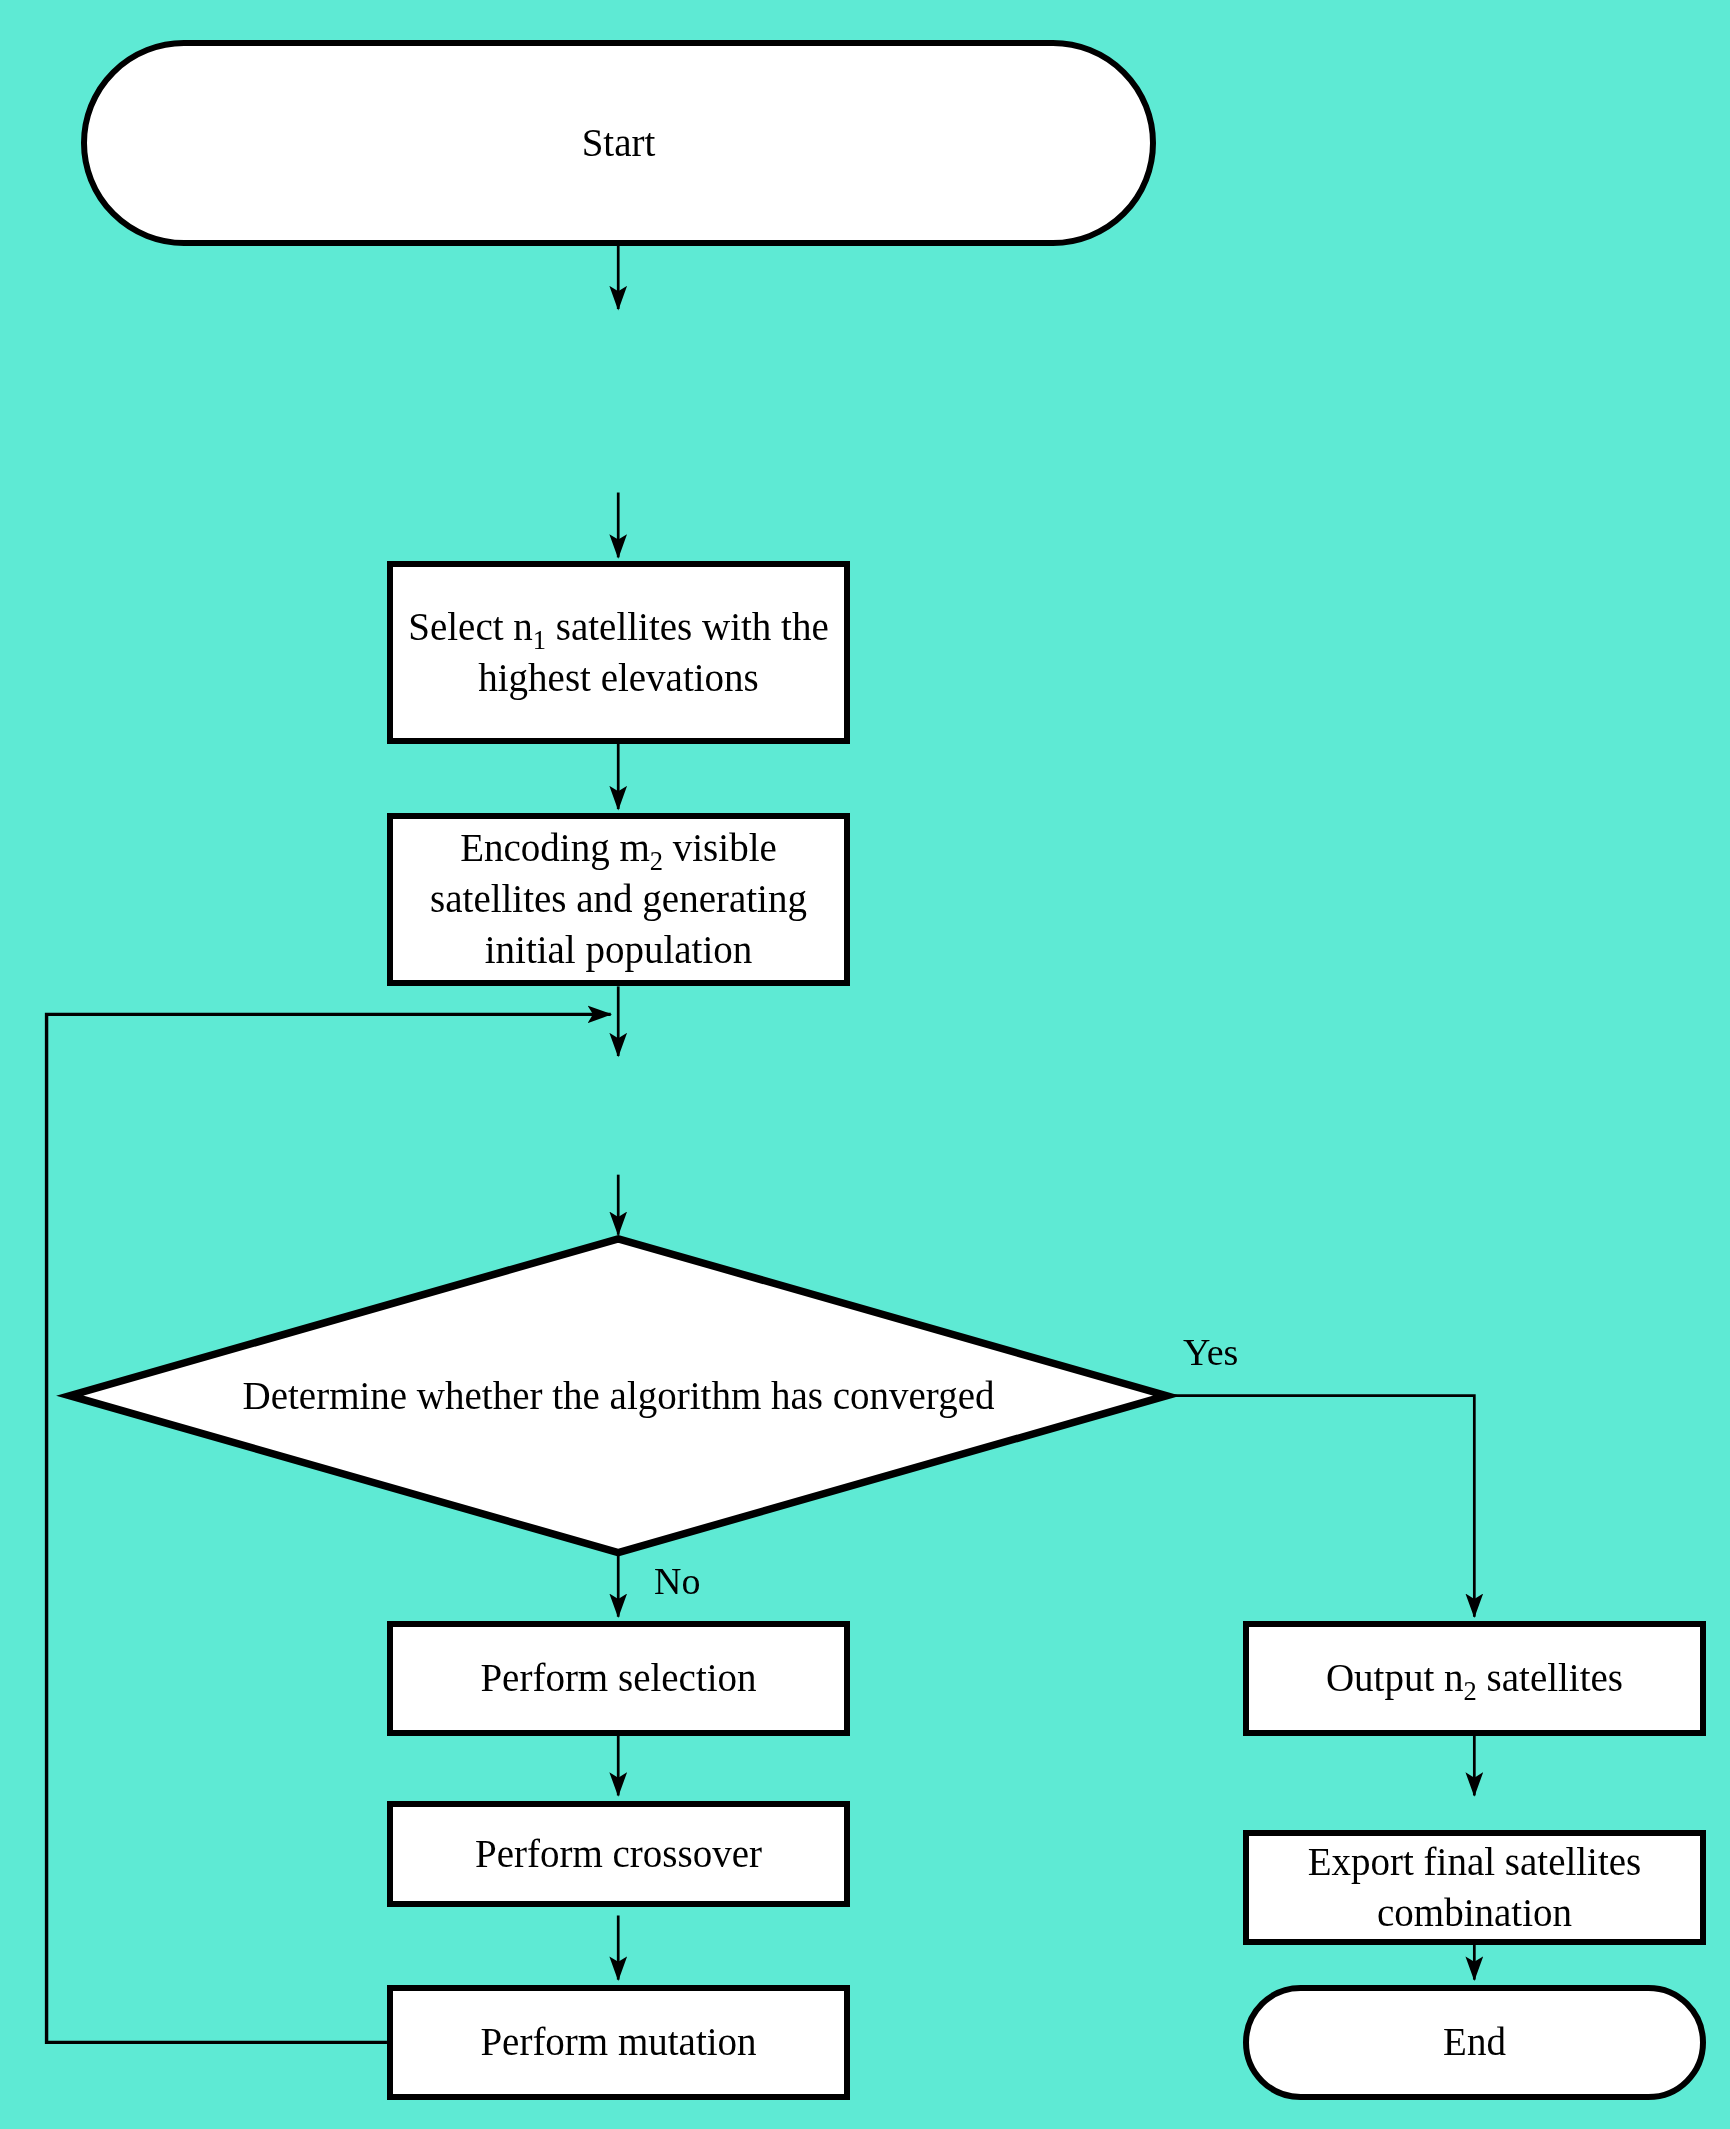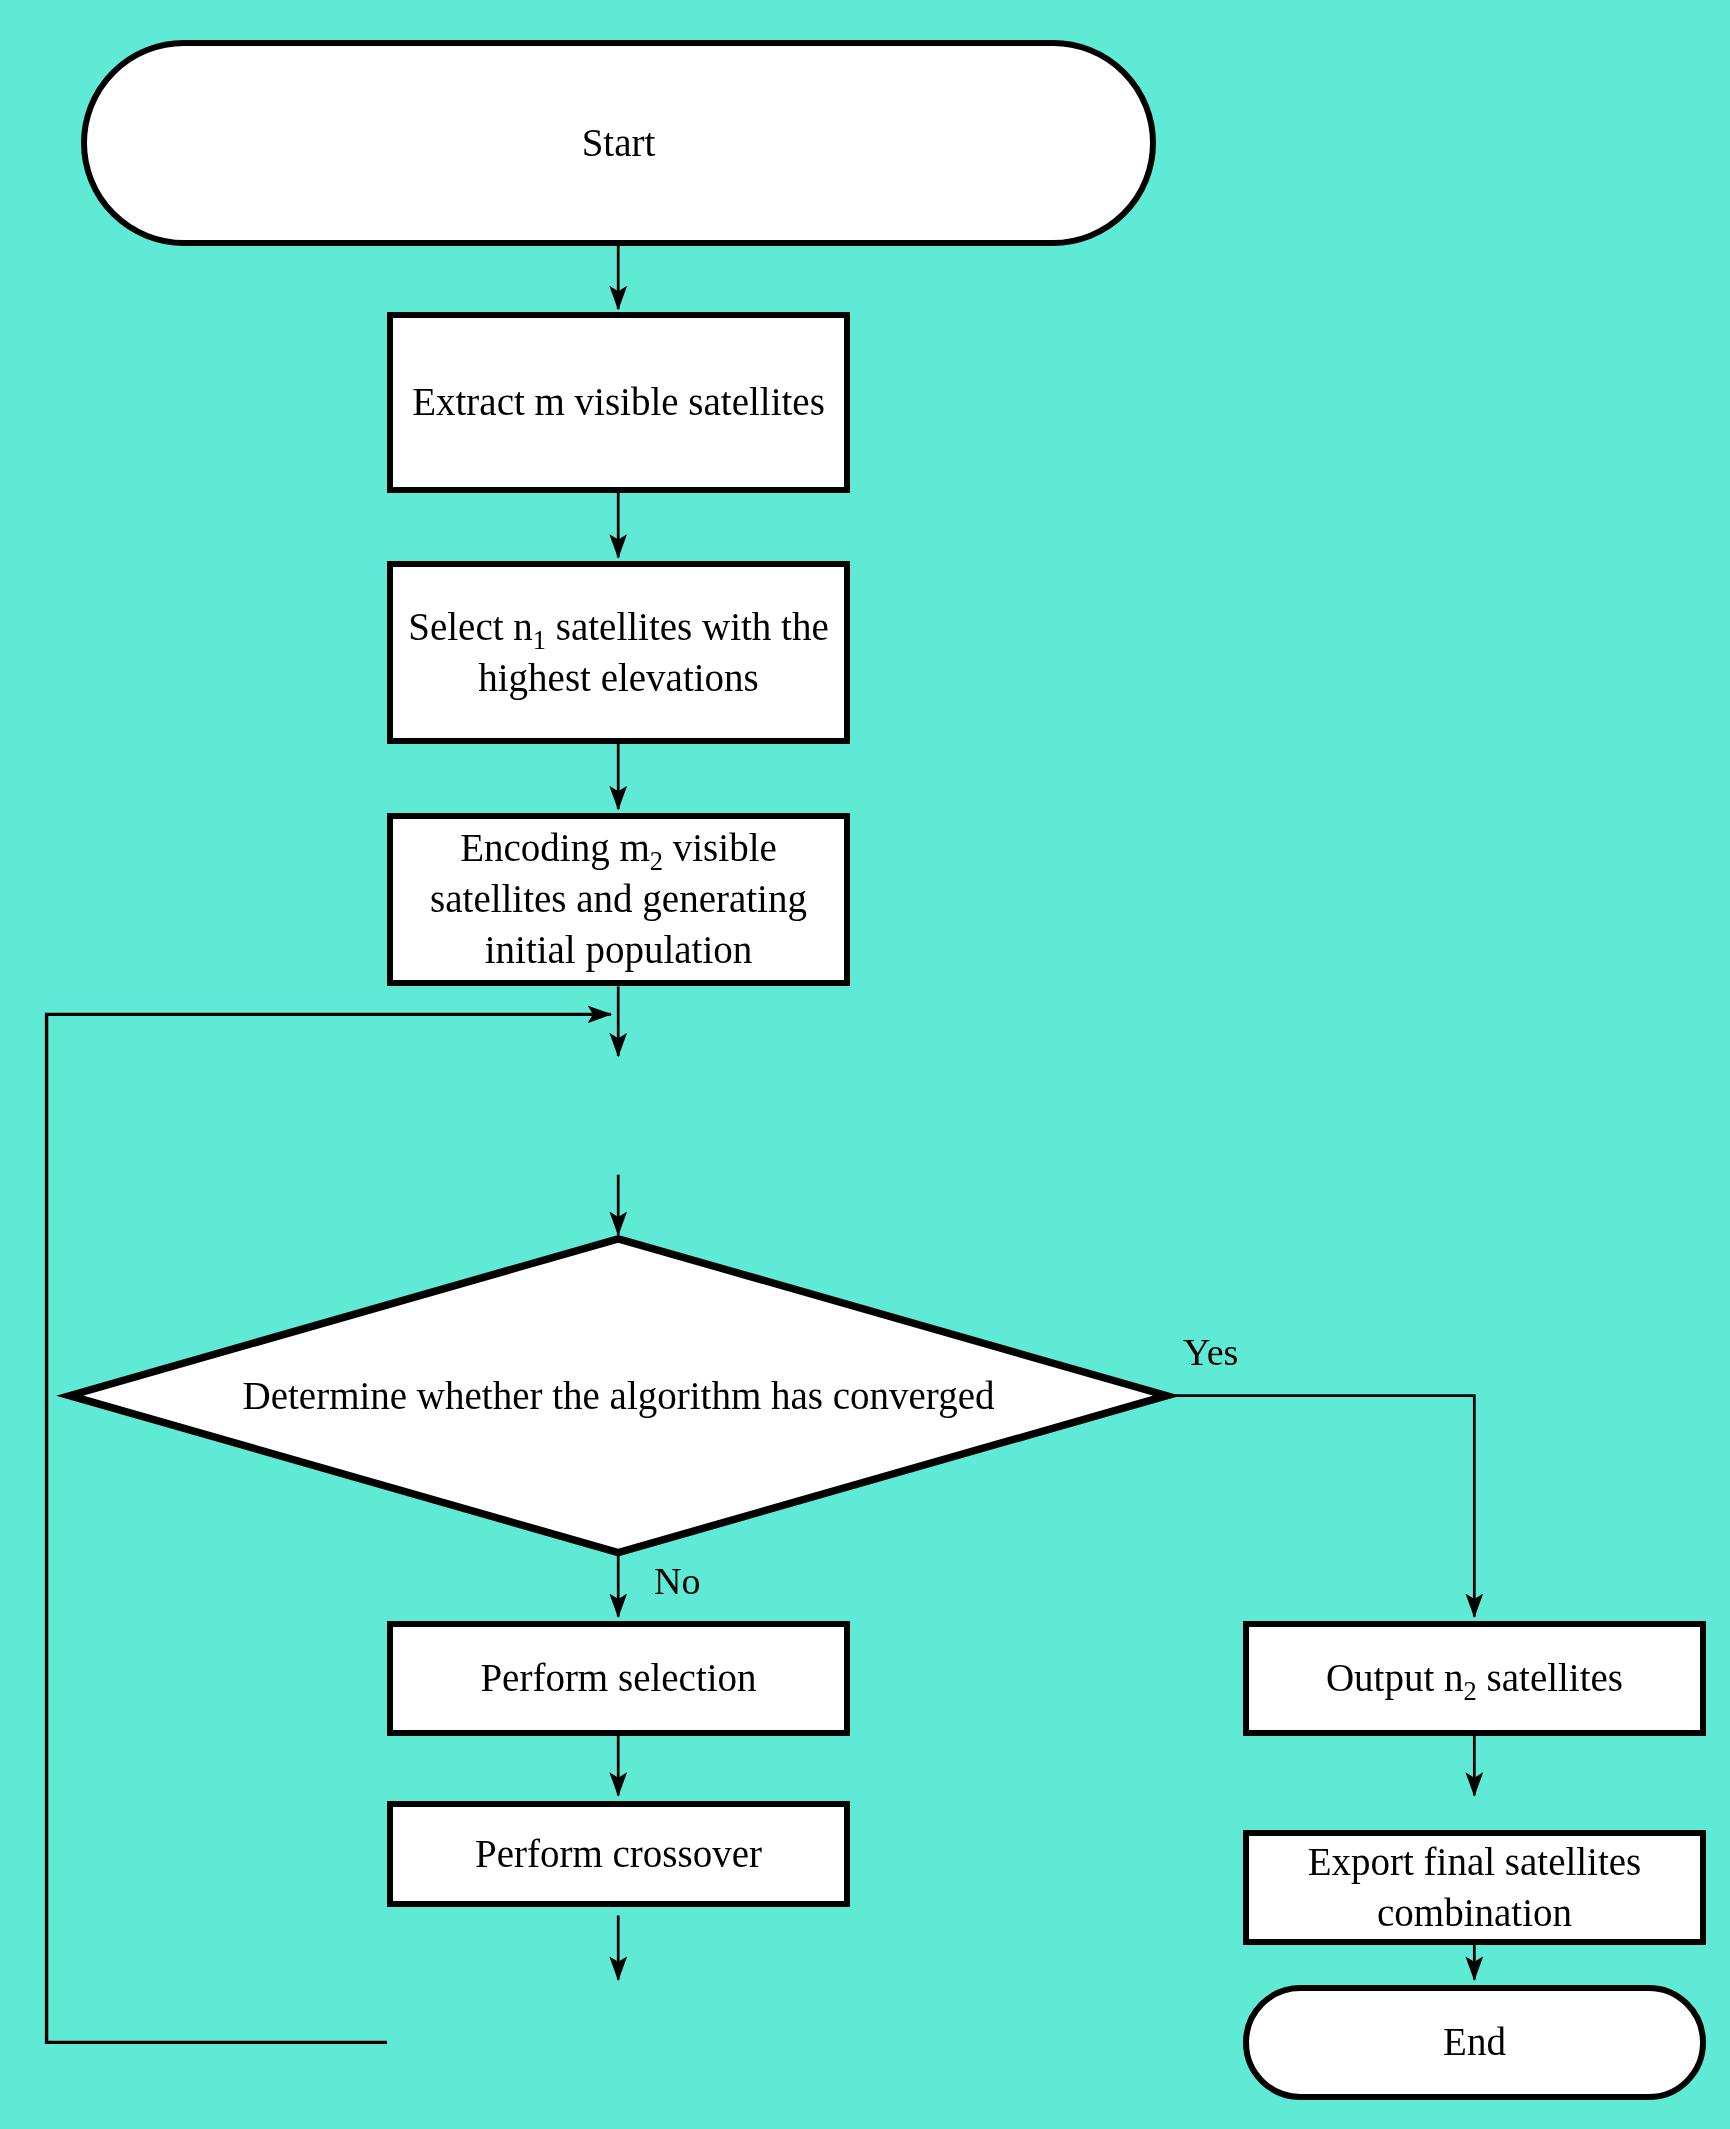--- a/index.html
+++ b/index.html
@@ -62,23 +62,20 @@
     <path d="M1710 2046 H2161 V2370" fill="none" stroke="#000" stroke-width="4" marker-end="url(#ah)"></path>
     <path d="M2161 2544 V2632" fill="none" stroke="#000" stroke-width="4" marker-end="url(#ah)"></path>
     <path d="M2161 2808 V2902" fill="none" stroke="#000" stroke-width="4" marker-end="url(#ah)"></path>
     <path d="M567 2994 H68 V1487 H895" fill="none" stroke="#000" stroke-width="5" marker-end="url(#ah)"></path>
   </svg>
 
   <div class="node stadium" style="left:81px;top:40px;width:1075px;height:206px;">
     <div class="node-text">Start</div>
   </div>
 
-  <div class="node" style="left:387px;top:312px;width:463px;height:181px;">
-    <div class="node-text">Extract m visible satellites</div>
-  </div>
 
   <div class="node" style="left:387px;top:561px;width:463px;height:183px;">
     <div class="node-text"><span>Select n</span><sub>1</sub><span> satellites with the highest elevations</span></div>
   </div>
 
   <div class="node" style="left:387px;top:813px;width:463px;height:173px;">
     <div class="node-text"><span>Encoding m</span><sub>2</sub><span> visible satellites and generating initial population</span></div>
   </div>
 
 
@@ -88,20 +85,23 @@
   <div class="edge-label" style="left:654px;top:1561px;">No</div>
 
   <div class="node" style="left:387px;top:1621px;width:463px;height:115px;">
     <div class="node-text">Perform selection</div>
   </div>
 
   <div class="node" style="left:387px;top:1801px;width:463px;height:106px;">
     <div class="node-text">Perform crossover</div>
   </div>
 
+  <div class="node" style="left:387px;top:1985px;width:463px;height:115px;">
+    <div class="node-text">Perform mutation</div>
+  </div>
 
   <div class="node" style="left:1243px;top:1621px;width:463px;height:115px;">
     <div class="node-text"><span>Output n</span><sub>2</sub><span> satellites</span></div>
   </div>
 
   <div class="node" style="left:1243px;top:1830px;width:463px;height:115px;">
     <div class="node-text">Export final satellites combination</div>
   </div>
 
   <div class="node stadium" style="left:1243px;top:1985px;width:463px;height:115px;border-radius:61px;">

